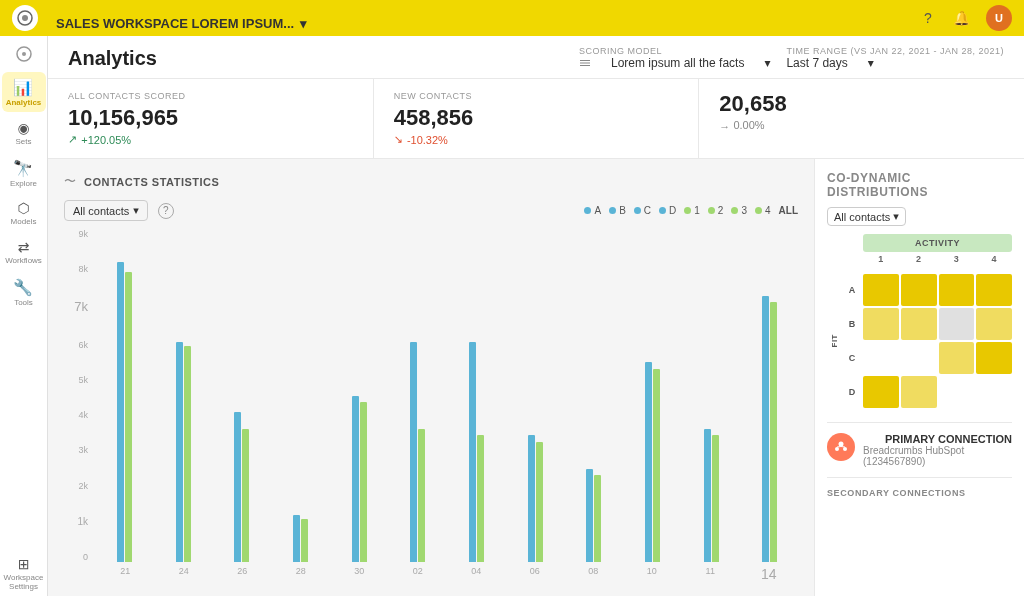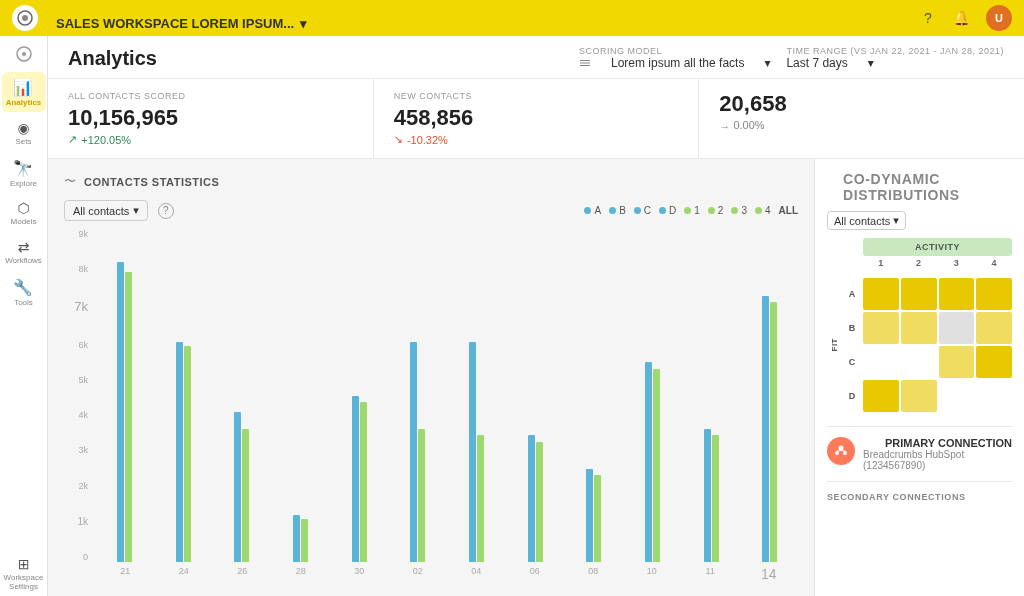--- a/index.html
+++ b/index.html
@@ -61,21 +61,21 @@
     .help-icon { width: 16px; height: 16px; border: 1px solid #aaa; border-radius: 50%; display: flex; align-items: center; justify-content: center; font-size: 10px; color: #888; cursor: pointer; }
     .legend { display: flex; align-items: center; gap: 8px; margin-left: auto; font-size: 10px; color: #555; }
     .legend-item { display: flex; align-items: center; gap: 3px; }
     .legend-dot { width: 7px; height: 7px; border-radius: 50%; }
 
     
     .bar-chart-container { flex: 1; position: relative; overflow: hidden; }
 
     
     .right-panel { width: 210px; background: #fff; border-left: 1px solid #e8e8e8; padding: 12px; overflow-y: auto; }
-    .panel-section-title { font-size: 14px; font-weight: 700; color: #888; text-transform: uppercase; letter-spacing: 0.6px; margin-bottom: 8px; margin-left: 16px; }
+    .panel-section-title { font-size: 12px; font-weight: 700; color: #888; text-transform: uppercase; letter-spacing: 0.6px; margin-bottom: 8px; }
 
     
     .codynamic-header { display: flex; align-items: center; justify-content: space-between; margin-bottom: 8px; }
     .all-contacts-badge { font-size: 11px; color: #333; border: 1px solid #ccc; border-radius: 4px; padding: 2px 6px; cursor: pointer; display: flex; align-items: center; gap: 3px; }
 
     
     .heatmap { margin-bottom: 14px; }
 
     
     .connection-card { display: flex; align-items: flex-start; gap: 8px; margin-bottom: 10px; }

